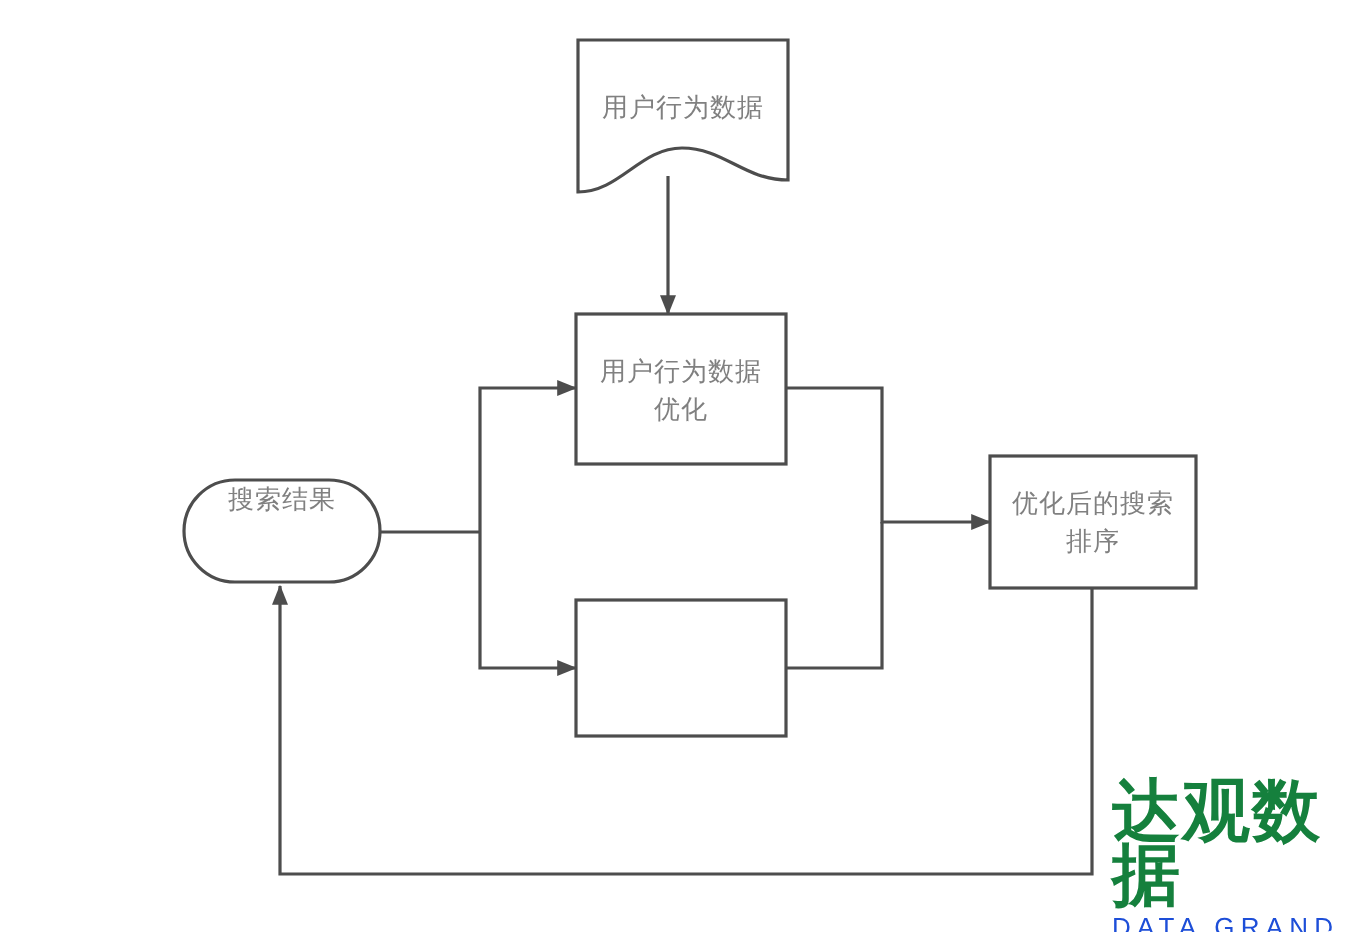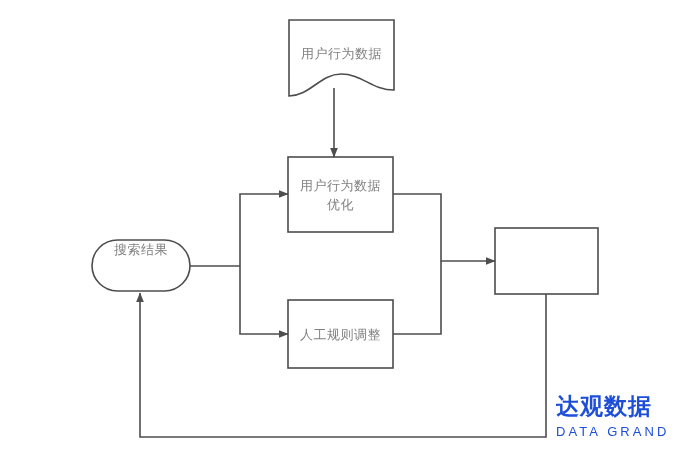--- a/index.html
+++ b/index.html
@@ -39,22 +39,22 @@
     pointer-events: none;
   }
   #logo {
     position: absolute;
     left: 556px;
     top: 390px;
     width: 124px;
     text-align: left;
   }
   #logo-cn {
-    color: #1d4ed8;
-    font-size: 23px;
+    color: #15803d;
+    font-size: 34px;
     font-weight: bold;
     line-height: 32px;
     letter-spacing: 1px;
     font-family: "DejaVu Sans", "Liberation Sans", sans-serif;
   }
   #logo-en {
     color: #1d4ed8;
     font-size: 13px;
     font-weight: normal;
     line-height: 16px;
@@ -100,21 +100,22 @@
     <path d="M546,294 L546,437 L140,437 L140,293" fill="none" stroke="#4d4d4d" stroke-width="1.6" stroke-linejoin="miter" marker-end="url(#arrowhead)"></path>
   </svg>
 
   <div class="node-label" style="left:289px; top:20px; width:105px; height:66px;">用户行为数据</div>
 
   <div class="node-label" style="left:92px; top:224px; width:98px; height:51px;">搜索结果</div>
 
   <div class="node-label" style="left:288px; top:157px; width:105px; height:75px;">用户行为数据
 优化</div>
 
-  <div class="node-label" style="left:288px; top:300px; width:105px; height:68px;">人工规则调整</div>
 
+  <div class="node-label" style="left:495px; top:228px; width:103px; height:66px;">优化后的搜索
+排序</div>
 
   <div id="logo">
     <div id="logo-cn">达观数据</div>
     <div id="logo-en">DATA GRAND</div>
   </div>
 
 </div>
 
 </body></html>

